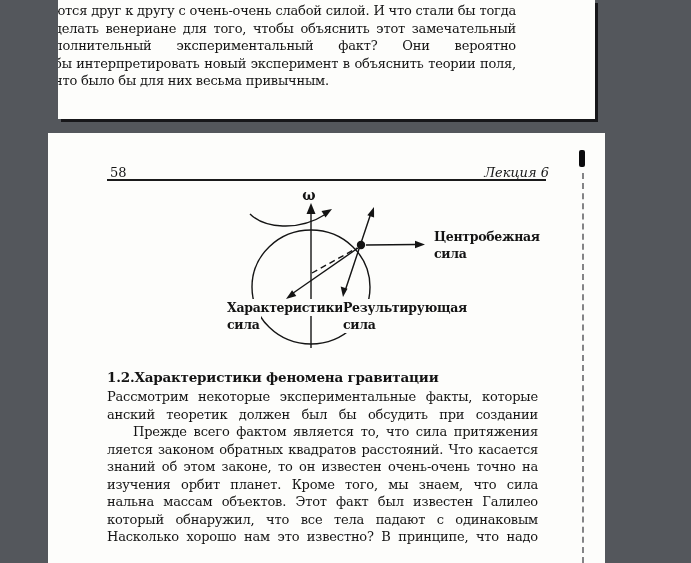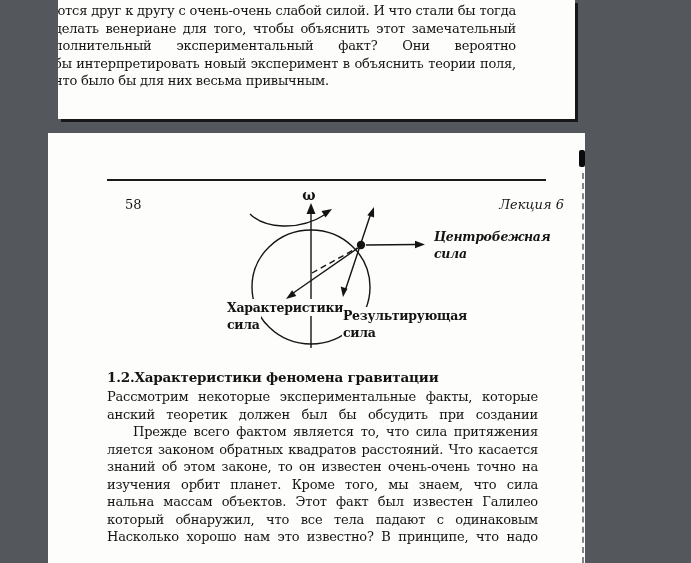--- a/index.html
+++ b/index.html
@@ -9,20 +9,21 @@
     overflow: hidden;
     position: relative;
     font-family: "DejaVu Serif", "Liberation Serif", serif;
     color: #141414;
   }
   .viewer { position: absolute; inset: 0; }
   .page {
     position: absolute;
     background: #fdfdfb;
     overflow: hidden;
+    padding-left: 20px;
   }
   .page-top {
     left: 58px; top: 0; width: 517px; height: 119px;
     box-shadow: 3px 3px 0 rgba(8,8,10,0.8);
   }
   .page-main {
     left: 48px; top: 133px; width: 537px; height: 430px;
   }
   
   .tcol { position: absolute; font-size: 13px; letter-spacing: -0.2px; }
@@ -31,24 +32,23 @@
     overflow: hidden;
     text-align: justify; text-align-last: justify;
     white-space: normal;
   }
   .tline.noj { text-align-last: left; }
   .tline.ind { text-indent: 26px; }
   .toptext { left: -4px; top: 2px; width: 462px; }
   .bodytext { left: 59px; top: 255px; width: 431px; }
   
   .pheader {
-    position: absolute; left: 77px; top: 33px; width: 439px; height: 14px;
+    position: absolute; left: 62px; top: 33px; width: 439px; height: 14px;
     display: flex; justify-content: space-between; align-items: flex-end;
     font-size: 13px;
-    margin-top: 32px;
   }
   .ptitle { font-style: italic; }
   .hrule {
     position: absolute; left: 59px; top: 46px; width: 439px; height: 2px;
     background: #1b1b1b;
   }
   
   .fig { position: absolute; left: 140px; top: 47px; width: 260px; height: 190px; }
   .fig .s { stroke: #141414; stroke-width: 1.4; fill: none; }
   .fig .dash { stroke-dasharray: 6 4; }
@@ -125,31 +125,31 @@
 
       <line x1="371" y1="213" x2="345" y2="291" class="s"></line>
       <polygon points="343,297 347.5,288.8 340.7,286.4"></polygon>
       <polygon points="374,207 374.1,217.6 367.3,215.2"></polygon>
 
       <line x1="312" y1="273" x2="357" y2="248" class="s dash"></line>
     </svg>
 
     <div class="omega">ω</div>
 
-    <div class="flabel" style="left:385px; top:95px;font-style:italic;">
+    <div class="flabel" style="left:385px; top:95px;">
       <div class="ll">Центробежная</div>
       <div class="ll">сила</div>
     </div>
 
     <div class="flabel" style="left:178px; top:166px;">
       <div class="ll">Характеристики</div>
       <div class="ll">сила</div>
     </div>
 
-    <div class="flabel" style="left:294px; top:166px;margin-top:8px;">
+    <div class="flabel" style="left:294px; top:166px;">
       <div class="ll">Результирующая</div>
       <div class="ll">сила</div>
     </div>
 
 
     <div class="secheading">
       <span class="num">1.2.</span><span>Характеристики феномена гравитации</span>
     </div>
 
     <div class="tcol bodytext">

